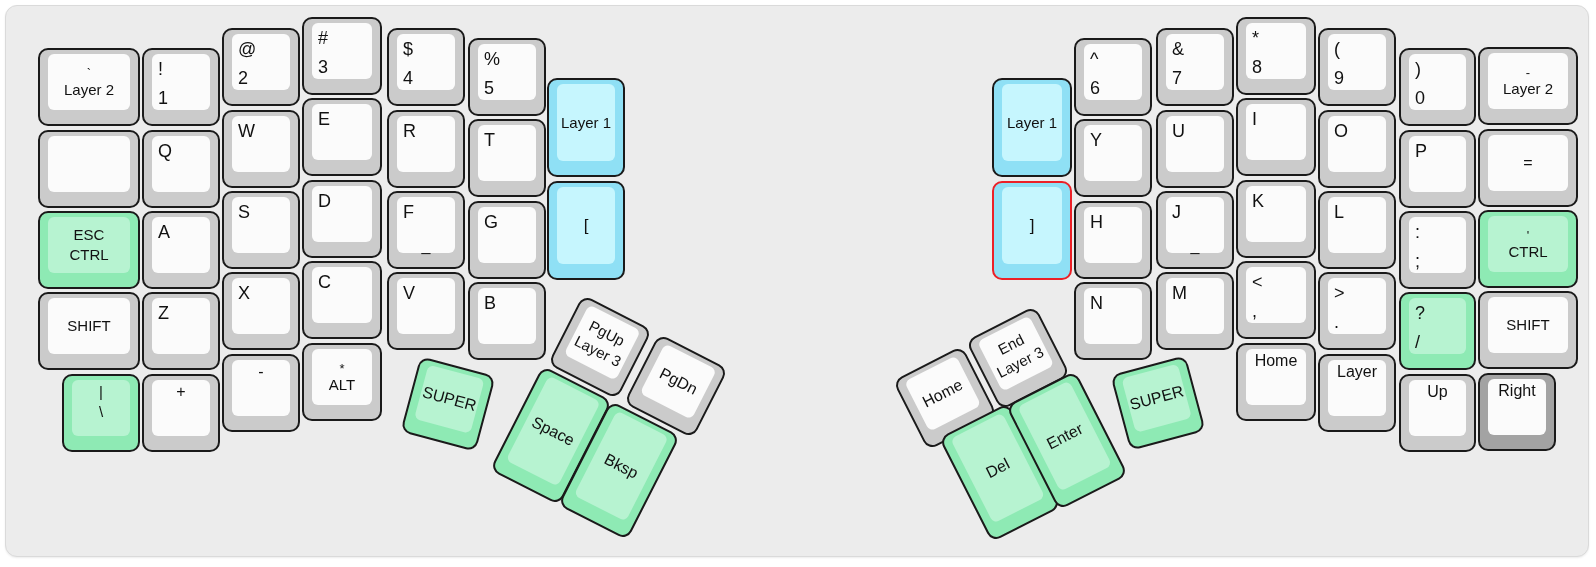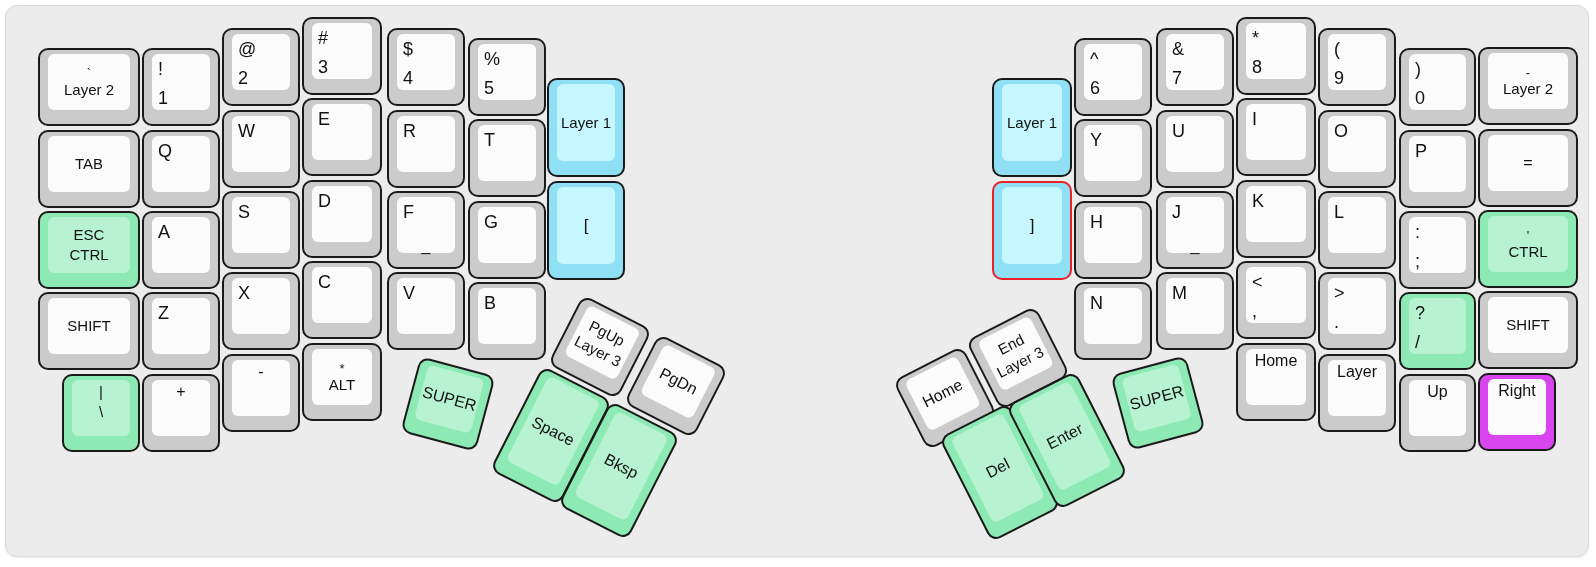--- a/index.html
+++ b/index.html
@@ -28,23 +28,20 @@
 
 <div class="key v-csm" style="left: 38px; top: 48px; width: 102px; height: 78px; background: rgb(203, 203, 203);">
     <div class="face" style="background: rgb(251, 251, 251);"></div>
     <div class="labels">
       <span class="line sm">`</span>
       <span class="line">Layer 2</span>
     </div>
   </div>
 <div class="key v-c" style="left: 38px; top: 130px; width: 102px; height: 78px; background: rgb(203, 203, 203);">
     <div class="face" style="background: rgb(251, 251, 251);"></div>
-    <div class="labels">
-      <span class="line">TAB</span>
-    </div>
   </div>
 <div class="key v-c" style="left: 38px; top: 211px; width: 102px; height: 78px; background: rgb(142, 234, 180);">
     <div class="face" style="background: rgb(183, 243, 209);"></div>
     <div class="labels">
       <span class="line">ESC</span>
       <span class="line">CTRL</span>
     </div>
   </div>
 <div class="key v-c" style="left: 38px; top: 292px; width: 102px; height: 78px; background: rgb(203, 203, 203);">
     <div class="face" style="background: rgb(251, 251, 251);"></div>
@@ -457,18 +454,18 @@
       <span class="line sm">'</span>
       <span class="line">CTRL</span>
     </div>
   </div>
 <div class="key v-c" style="left: 1478px; top: 291px; width: 100px; height: 78px; background: rgb(203, 203, 203);">
     <div class="face" style="background: rgb(251, 251, 251);"></div>
     <div class="labels">
       <span class="line">SHIFT</span>
     </div>
   </div>
-<div class="key v-ct" style="left: 1478px; top: 373px; width: 78px; height: 78px; background: #d946ef;">
+<div class="key v-ct" style="left: 1478px; top: 373px; width: 78px; height: 78px; background: #a3a3a3;">
     <div class="face" style="background: rgb(251, 251, 251);"></div>
     <div class="labels">
       <span class="line">Right</span>
     </div>
   </div>
 
 </body></html>

